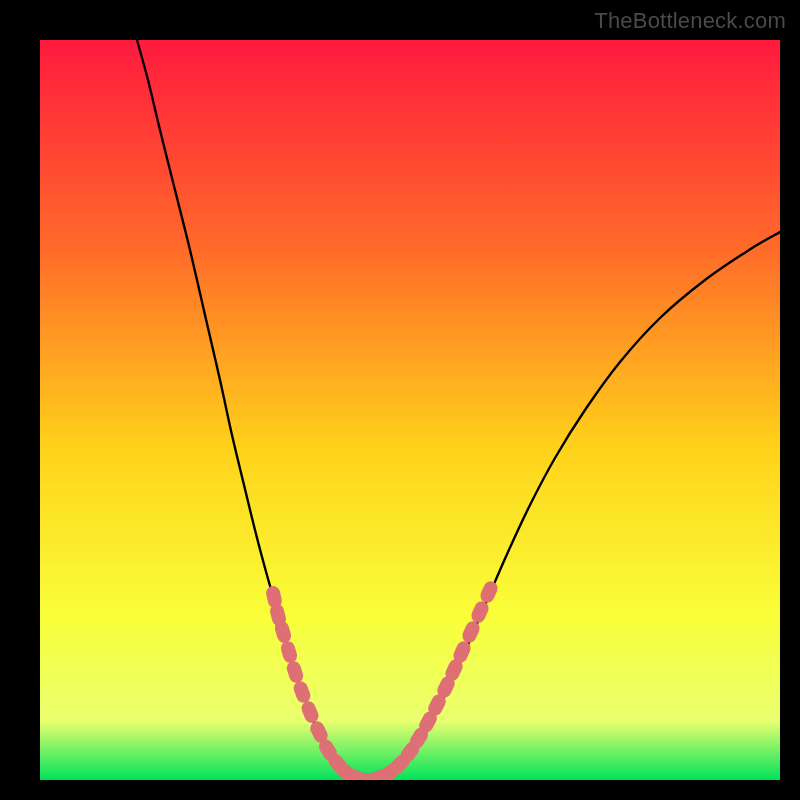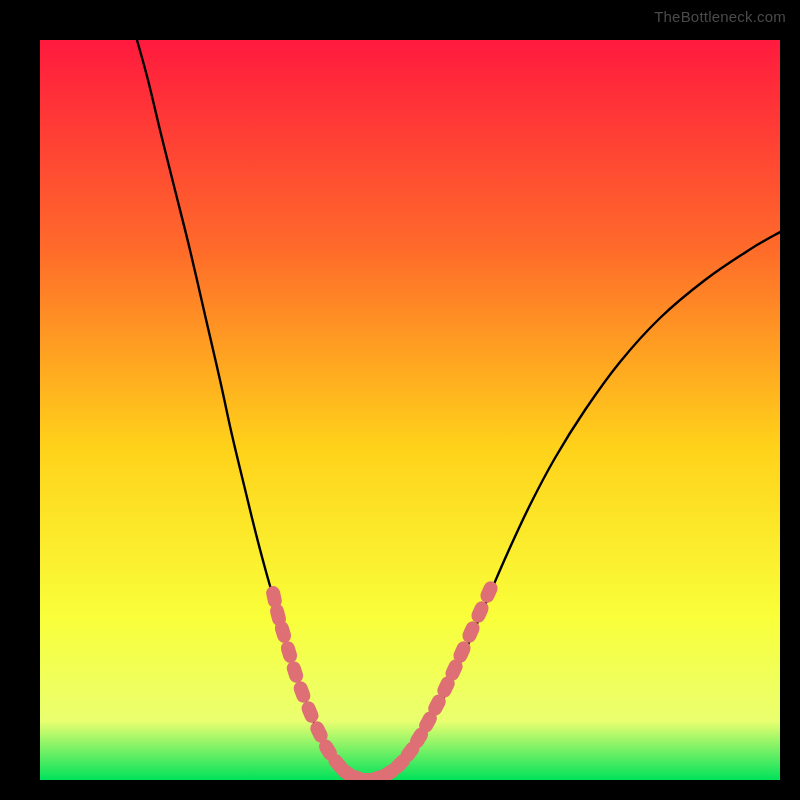--- a/index.html
+++ b/index.html
@@ -23,21 +23,21 @@
     position: absolute;
     left: 0;
     top: 0;
     width: 740px;
     height: 740px;
   }
   .watermark {
     position: absolute;
     top: 8px;
     right: 14px;
-    font-size: 15px;
+    font-size: 22px;
     font-weight: 500;
     color: #4a4a4a;
     letter-spacing: 0.2px;
     z-index: 20;
   }
   svg { display: block; }
 </style>
 </head>
 <body>
 

